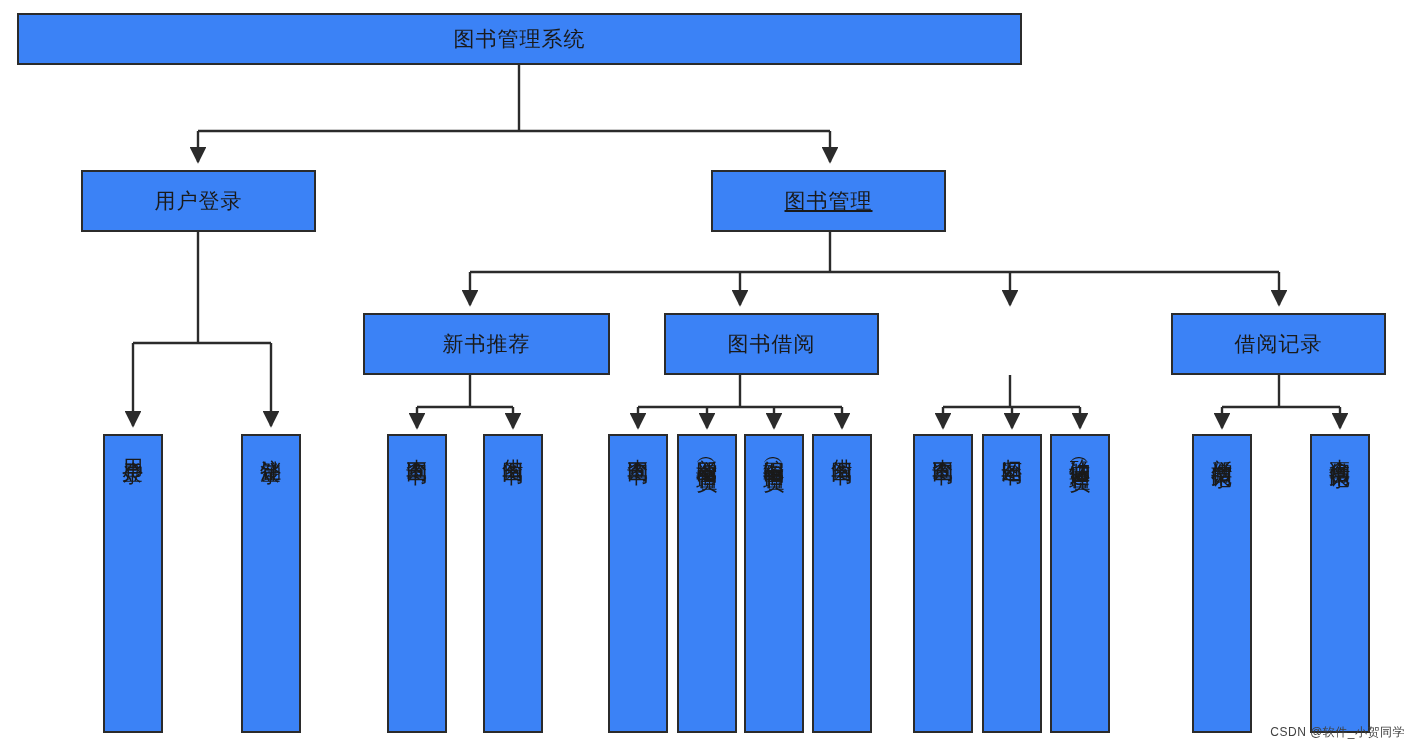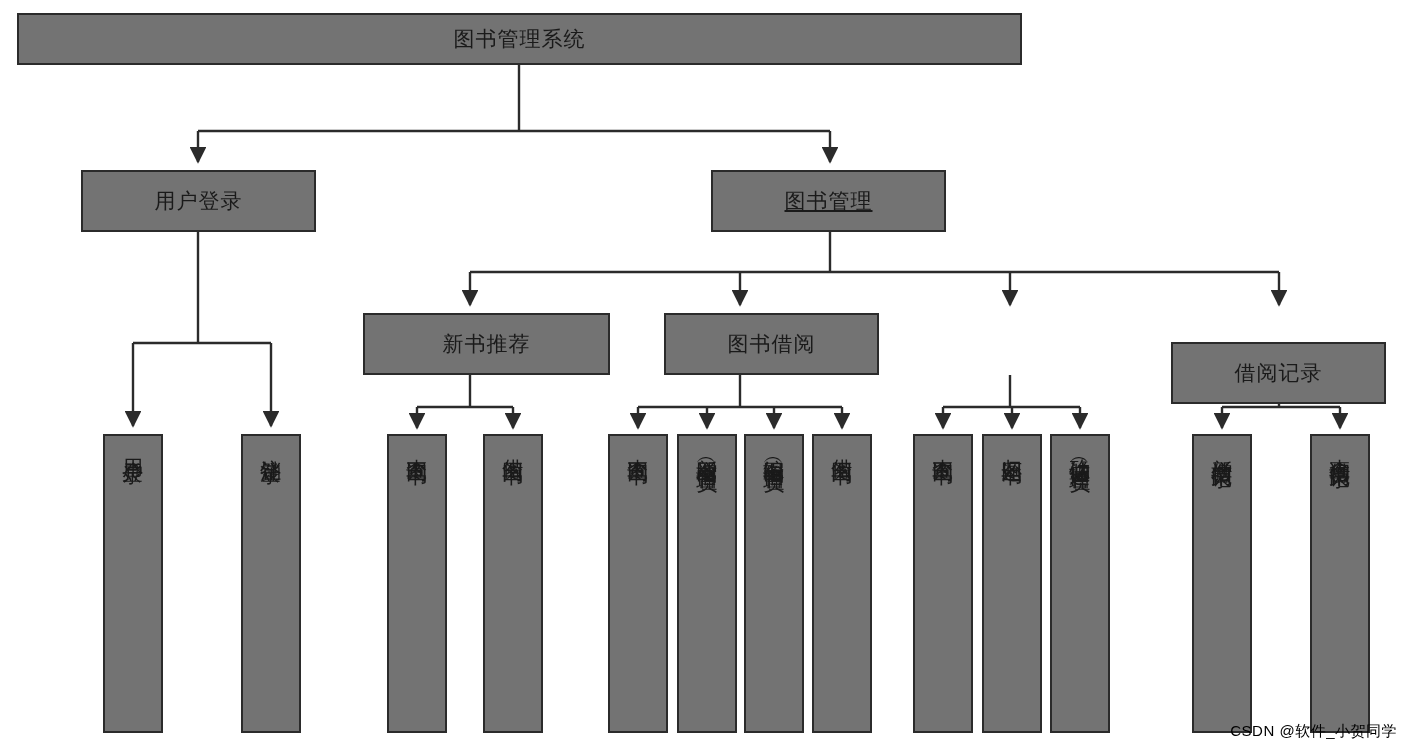--- a/index.html
+++ b/index.html
@@ -20,21 +20,21 @@
     position: absolute;
     left: 0;
     top: 0;
     width: 1405px;
     height: 747px;
     pointer-events: none;
   }
   .node {
     position: absolute;
     box-sizing: border-box;
-    background: #737373;
+    background: #3b82f6;
     border: 2px solid #2b2b2b;
     display: flex;
     align-items: center;
     justify-content: center;
     color: #1a1a1a;
     z-index: 2;
   }
   .node-h {
     font-size: 21px;
     line-height: 1.1;
@@ -51,24 +51,24 @@
     writing-mode: vertical-rl;
     text-orientation: upright;
     font-size: 21px;
     line-height: 1.12;
     letter-spacing: 2px;
     white-space: nowrap;
     color: #1a1a1a;
   }
   .watermark {
     position: absolute;
-    right: 8px;
+    right: 0;
     bottom: 6px;
-    font-size: 15px;
-    color: #000000;
+    font-size: 12px;
+    color: #404040;
     white-space: nowrap;
     z-index: 3;
     letter-spacing: 0.5px;
   }
 </style>
 </head>
 <body>
 
 <div id="canvas">
 
@@ -132,21 +132,21 @@
   <div class="node node-h" style="left:711px; top:170px; width:235px; height:62px;text-decoration:underline;">
     <span>图书管理</span>
   </div>
 
   <div class="node node-h" style="left:363px; top:313px; width:247px; height:62px;">
     <span>新书推荐</span>
   </div>
   <div class="node node-h" style="left:632px; top:313px; width:215px; height:62px;margin-left:32px;">
     <span>图书借阅</span>
   </div>
-  <div class="node node-h" style="left:1171px; top:313px; width:215px; height:62px;margin-top:29px;">
+  <div class="node node-h" style="left:1171px; top:313px; width:215px; height:62px;">
     <span>借阅记录</span>
   </div>
 
   <div class="node node-v" style="left:103px; top:434px; width:60px; height:299px;">
     <span class="vtext">用户登录</span>
   </div>
   <div class="node node-v" style="left:241px; top:434px; width:60px; height:299px;">
     <span class="vtext">注销登录</span>
   </div>
 

